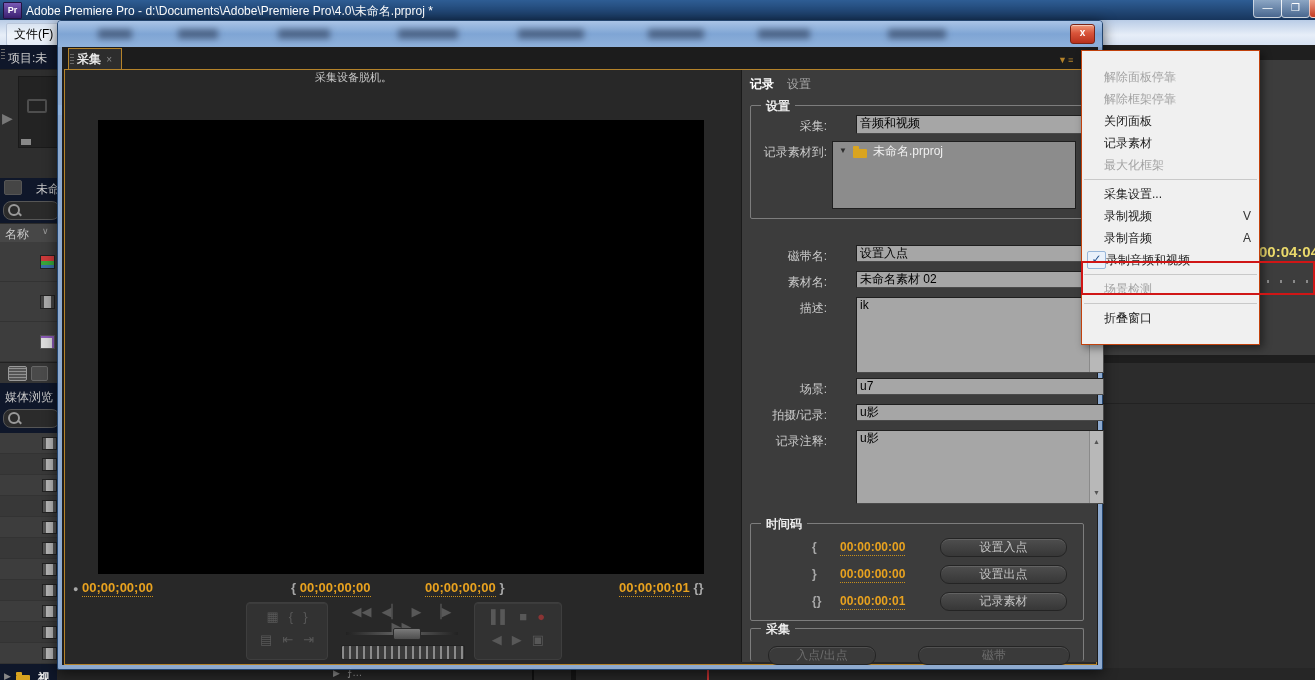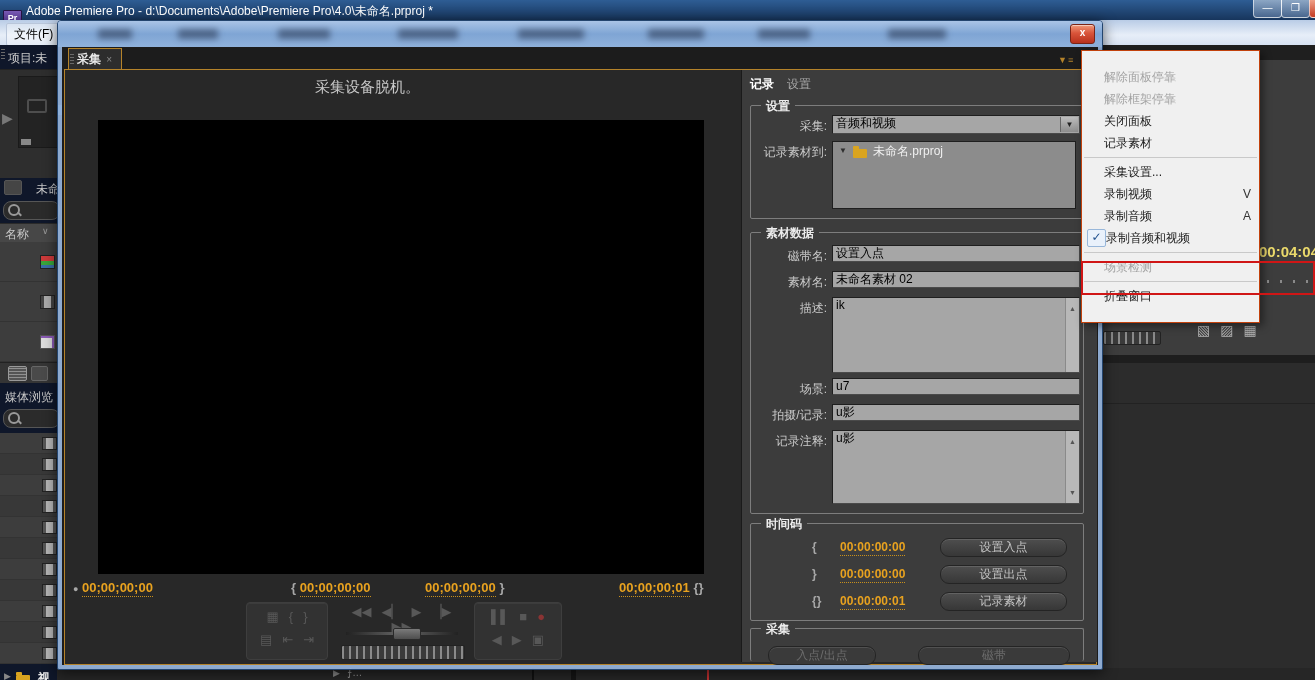--- a/index.html
+++ b/index.html
@@ -28,21 +28,21 @@
   .closebtn{position:absolute;width:23px;height:18px;top:3px;background:linear-gradient(#f09a7a,#d9543a 45%,#b8311c);border:1px solid #7a2416;border-radius:3px;color:#fff;font-weight:bold;font-size:10px;text-align:center;line-height:16px;box-shadow:inset 0 1px 0 rgba(255,255,255,.5);}
   .capbody{position:absolute;left:4px;top:26px;width:1036px;height:618px;background:#1c1c1c;}
   .goldbox{position:absolute;left:2px;top:22px;width:1031px;height:594px;border:1px solid #b5832a;background:#282828;}
   .captab{position:absolute;left:6px;top:1px;width:52px;height:22px;background:#2d2d2d;border:1px solid #b5832a;border-bottom:none;color:#e8e8e8;font-weight:bold;line-height:21px;}
   .panelmenu{position:absolute;top:8px;color:#b5832a;font-size:9px;letter-spacing:1px;}
   
   .rpanel{position:absolute;left:676px;top:0;width:355px;height:592px;background:#3c3c3c;border-left:1px solid #1a1a1a;}
   .grp{position:absolute;border:1px solid #7d7d7d;border-radius:2px;}
   .grp-t{position:absolute;top:-8px;left:10px;background:#3c3c3c;padding:0 5px;color:#ececec;font-weight:bold;}
   .lbl{position:absolute;width:80px;text-align:right;color:#c9c9c9;}
-  .fld{position:absolute;background:#a6a6a6;border:1px solid #1f1f1f;border-bottom-color:#4a4a4a;border-right-color:#4a4a4a;color:#000;padding:0 3px;font-size:12px;line-height:15px;overflow:hidden;white-space:nowrap;}
+  .fld{position:absolute;background:#a6a6a6;border:1px solid #1f1f1f;border-bottom-color:#4a4a4a;border-right-color:#4a4a4a;color:#000;padding:0 3px;font-size:12px;line-height:15px;overflow:hidden;white-space:nowrap;margin-left:24px;}
   .scrl{position:absolute;right:0;top:0;width:13px;height:100%;background:#b8b8b8;border-left:1px solid #8a8a8a;}
   .scrl i{position:absolute;left:3px;font-style:normal;font-size:7px;color:#555;}
   .dd-btn{position:absolute;right:1px;top:1px;width:17px;bottom:1px;background:linear-gradient(#bdbdbd,#8d8d8d);border-left:1px solid #666;color:#222;font-size:8px;text-align:center;line-height:15px;}
   .tc{color:#e8a21f;font-weight:bold;border-bottom:1px dotted #c8901c;padding-bottom:1px;}
   .tcg{color:#a8a8a8;font-weight:bold;}
   .p-btn{position:absolute;height:17px;background:linear-gradient(#4e4e4e,#373737);border:1px solid #242424;border-radius:9px;color:#c4c4c4;text-align:center;line-height:16px;box-shadow:inset 0 1px 0 rgba(255,255,255,.12);}
   .p-btn.dis{color:#6d6d6d;background:#3a3a3a;}
   
   .tgrp{position:absolute;background:#323232;border:1px solid #3e3e3e;border-radius:4px;box-shadow:inset 0 1px 0 rgba(255,255,255,.05);}
   .tic{color:#585858;font-size:13px;margin:0 5px;display:inline-block;}
@@ -60,21 +60,21 @@
   .redbox{left:1081px;top:261px;width:230px;height:30px;border:2px solid #d01616;z-index:60;}
   .yellowtc{color:#ead96b;font-weight:bold;font-size:15px;}
   .cjk{color:#c8c8c8;}
 </style>
 </head>
 <body>
 
 <div id="screen">
 
   <div class="a titlebar">
-    <div class="a" style="left:3px;top:2px;width:17px;height:15px;background:linear-gradient(#7a5ab5,#3a2070);border:1px solid #241242;border-radius:1px;color:#fff;font-size:9px;font-weight:bold;text-align:center;line-height:14px;margin-top:8px;">Pr</div>
+    <div class="a" style="left:3px;top:2px;width:17px;height:15px;background:linear-gradient(#7a5ab5,#3a2070);border:1px solid #241242;border-radius:1px;color:#fff;font-size:9px;font-weight:bold;text-align:center;line-height:14px;">Pr</div>
     <div class="a" style="left:26px;top:3px;font-size:12px;white-space:nowrap;">Adobe Premiere Pro - d:\Documents\Adobe\Premiere Pro\4.0\未命名.prproj *</div>
     <div class="a winbtn" style="left:1253px;width:27px;"><span>—</span></div>
     <div class="a winbtn" style="left:1281px;width:27px;"><span>❐</span></div>
     <div class="a winbtn" style="left:1309px;width:12px;background:linear-gradient(#f0a088,#c43a22);"></div>
   </div>
 
   <div class="a menubar">
     <div class="a" style="left:6px;top:3px;padding:2px 7px;color:#000;border:1px solid #b9c6da;border-radius:2px;background:rgba(255,255,255,.35);">文件(F)</div>
   </div>
 
@@ -195,21 +195,21 @@
     <div class="capbody">
 
       <div class="captab">
         <span class="grip a" style="left:1px;top:5px;height:12px;"></span>
         <span style="margin-left:8px;">采集</span>
         <span style="color:#888;font-weight:normal;font-size:10px;margin-left:2px;">×</span>
       </div>
       <div class="panelmenu" style="left:996px;">▼≡</div>
       <div class="goldbox">
 
-        <div class="a cjk" style="left:250px;top:8px;font-size:15px;">采集设备脱机。</div>
+        <div class="a cjk" style="left:250px;top:0;font-size:11px;">采集设备脱机。</div>
         <div class="a" style="left:33px;top:50px;width:606px;height:454px;background:#000;"></div>
 
         <div class="a" style="left:8px;top:510px;font-size:13px;">
           <span class="tcg" style="font-size:9px;">●</span>
           <span class="tc">00;00;00;00</span>
         </div>
         <div class="a" style="left:226px;top:510px;font-size:13px;">
           <span class="tcg">{</span>
           <span class="tc">00;00;00;00</span>
         </div>
@@ -247,23 +247,20 @@
             <span>音频和视频</span>
             <span class="dd-btn">▼</span>
           </div>
           <span class="lbl" style="left:5px;top:74px;">记录素材到:</span>
           <div class="a" style="left:90px;top:71px;width:242px;height:66px;background:#8c8c8c;border:1px solid #1f1f1f;">
             <span class="a" style="left:6px;top:4px;color:#2e2e2e;font-size:8px;">▼</span>
             <span class="folder a" style="left:20px;top:5px;"></span>
             <span class="a" style="left:40px;top:1px;color:#f0f0f0;">未命名.prproj</span>
           </div>
 
-          <div class="grp" style="left:8px;top:162px;width:332px;height:280px;">
-            <span class="grp-t">素材数据</span>
-          </div>
           <span class="lbl" style="left:5px;top:178px;">磁带名:</span>
           <div class="fld" style="left:90px;top:175px;width:240px;height:15px;">设置入点</div>
           <span class="lbl" style="left:5px;top:204px;">素材名:</span>
           <div class="fld" style="left:90px;top:201px;width:240px;height:15px;">未命名素材 02</div>
           <span class="lbl" style="left:5px;top:230px;">描述:</span>
           <div class="fld" style="left:90px;top:227px;width:240px;height:74px;">
             <span>ik</span>
             <span class="scrl">
                 <i style="top:3px;">▲</i>
               </span>
@@ -320,20 +317,25 @@
       <div class="menu-item">
         <span class="menu-check"></span>
         <span class="menu-label">关闭面板</span>
         <span class="menu-shortcut"></span>
       </div>
       <div class="menu-item">
         <span class="menu-check"></span>
         <span class="menu-label">记录素材</span>
         <span class="menu-shortcut"></span>
       </div>
+      <div class="menu-item disabled">
+        <span class="menu-check"></span>
+        <span class="menu-label">最大化框架</span>
+        <span class="menu-shortcut"></span>
+      </div>
       <div class="menu-sep"></div>
       <div class="menu-item">
         <span class="menu-check"></span>
         <span class="menu-label">采集设置...</span>
         <span class="menu-shortcut"></span>
       </div>
       <div class="menu-item">
         <span class="menu-check"></span>
         <span class="menu-label">录制视频</span>
         <span class="menu-shortcut">V</span>

